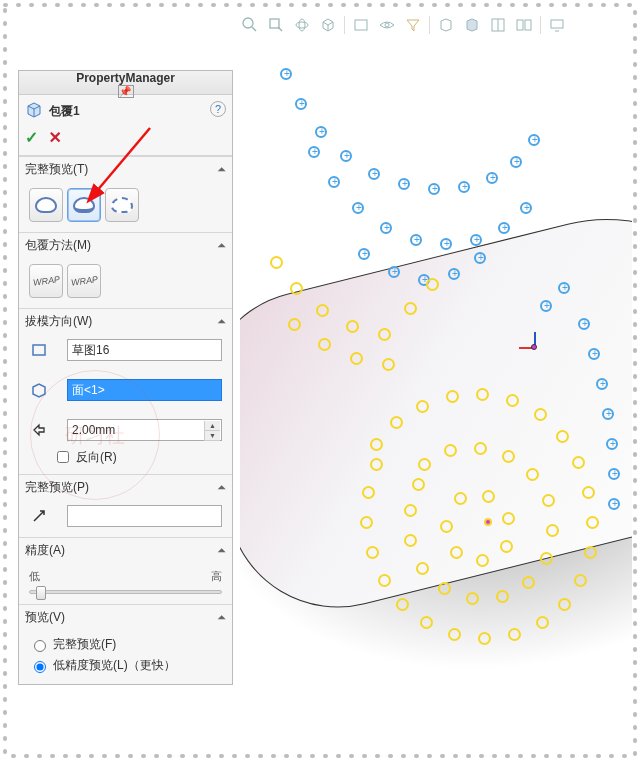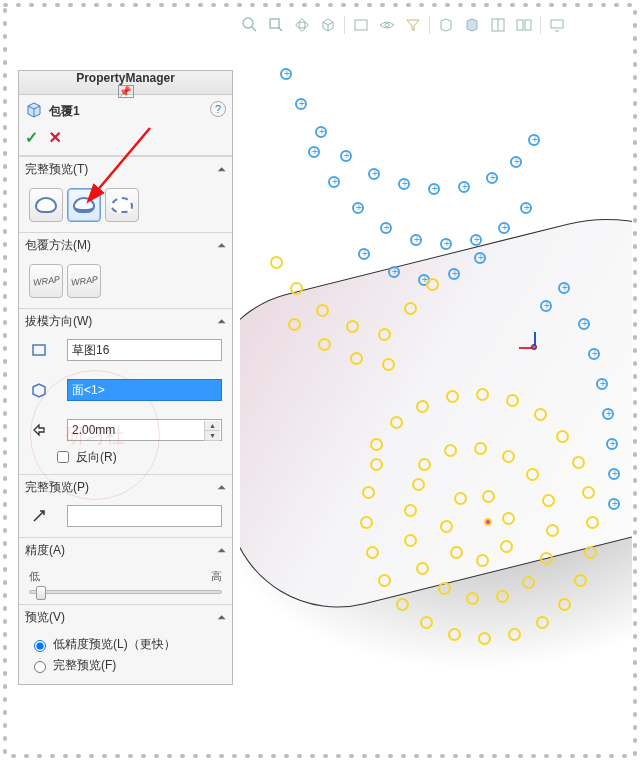--- a/index.html
+++ b/index.html
@@ -537,26 +537,26 @@
       <div class="slider-thumb"></div>
     </div>
   </div>
 
   <div class="pm-section-title">
     <span>预览(V)</span>
     <span class="chev">⏶</span>
   </div>
   <div class="radio-row">
     <label>
+      <input type="radio" name="pv" style="">
+      <span>完整预览(F)</span>
+    </label>
+    <label>
       <input type="radio" name="pv" checked="" style="">
       <span>低精度预览(L)（更快）</span>
-    </label>
-    <label>
-      <input type="radio" name="pv" style="">
-      <span>完整预览(F)</span>
     </label>
   </div>
 </div>
 
 <svg class="red-arrow" width="90" height="90">
   <defs>
       <marker id="ah" markerWidth="10" markerHeight="10" refX="2" refY="3" orient="auto">
     <path d="M0,0 L0,6 L8,3 Z" fill="#e11"></path>
   </marker>
     </defs>

